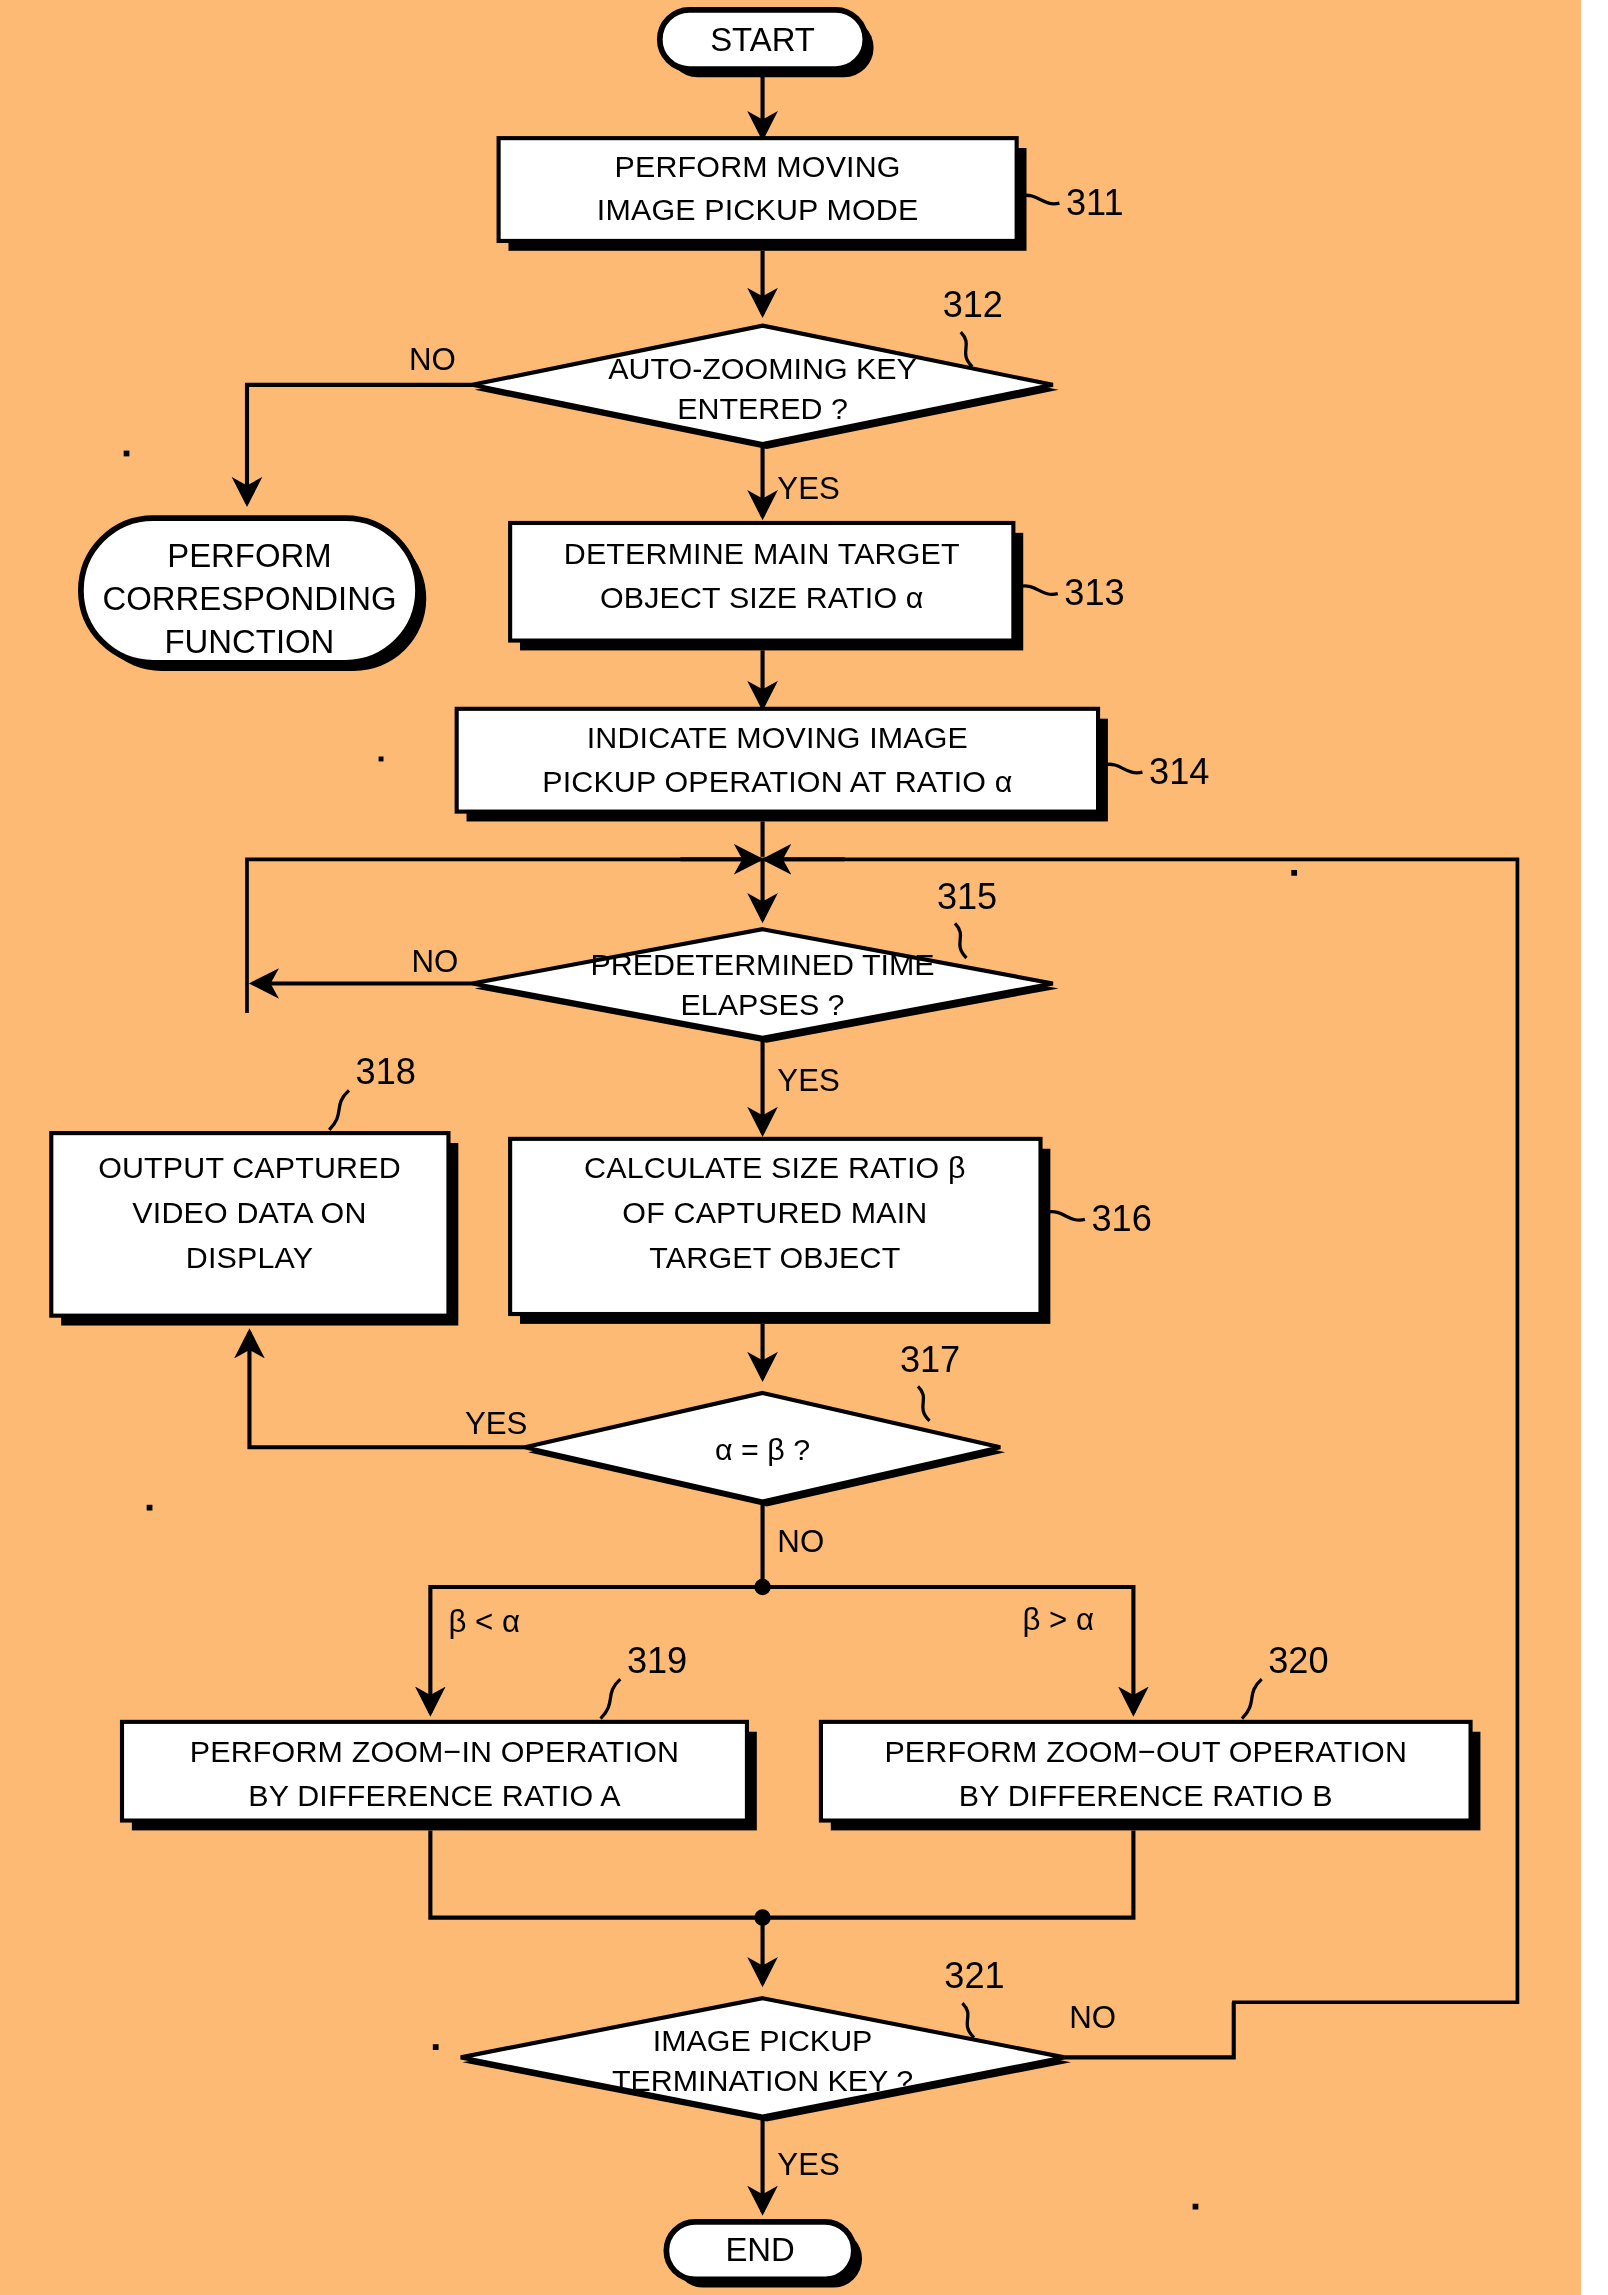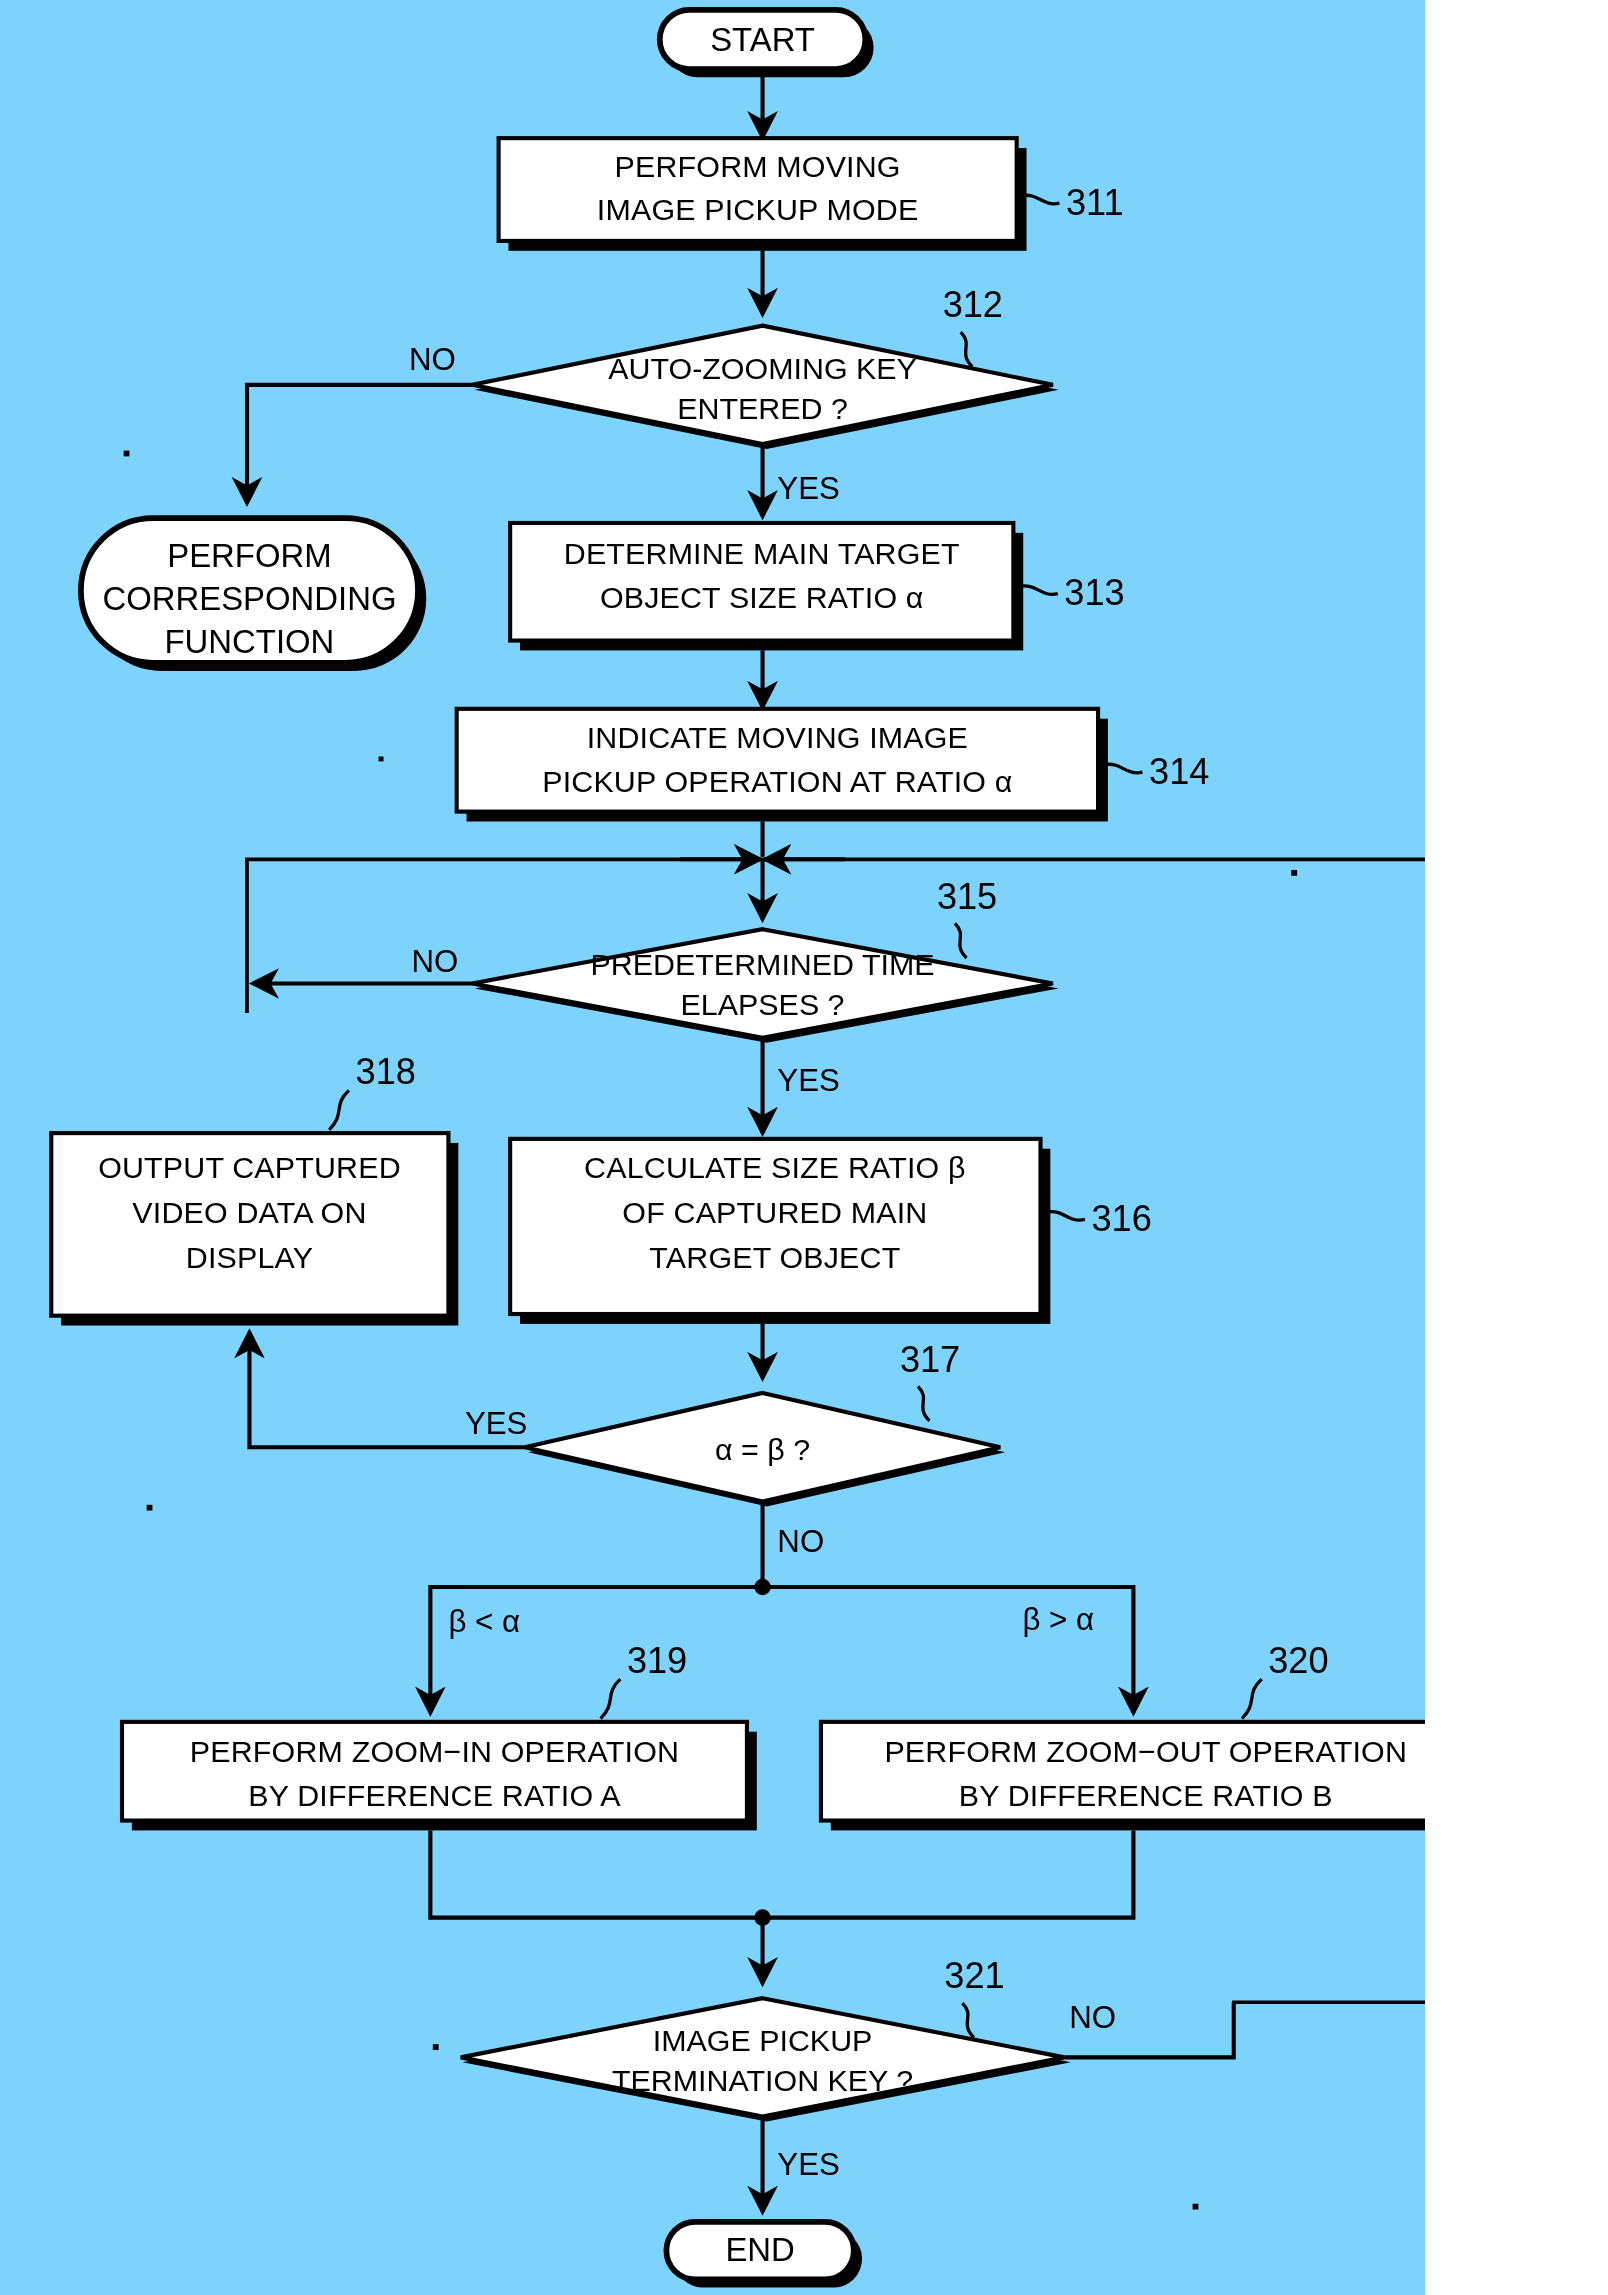--- a/index.html
+++ b/index.html
@@ -6,23 +6,23 @@
   html, body {
     margin: 0;
     padding: 0;
     background: #ffffff;
   }
   body {
     font-family: "Liberation Sans", sans-serif;
   }
   #stage {
     position: relative;
-    width: 1425px;
+    width: 1581px;
     height: 2295px;
-    background: #7dd3fc;
+    background: #fdba74;
     overflow: hidden;
   }
   svg.flow {
     position: absolute;
     left: 0;
     top: 0;
     width: 1609px;
     height: 2295px;
     display: block;
   }

